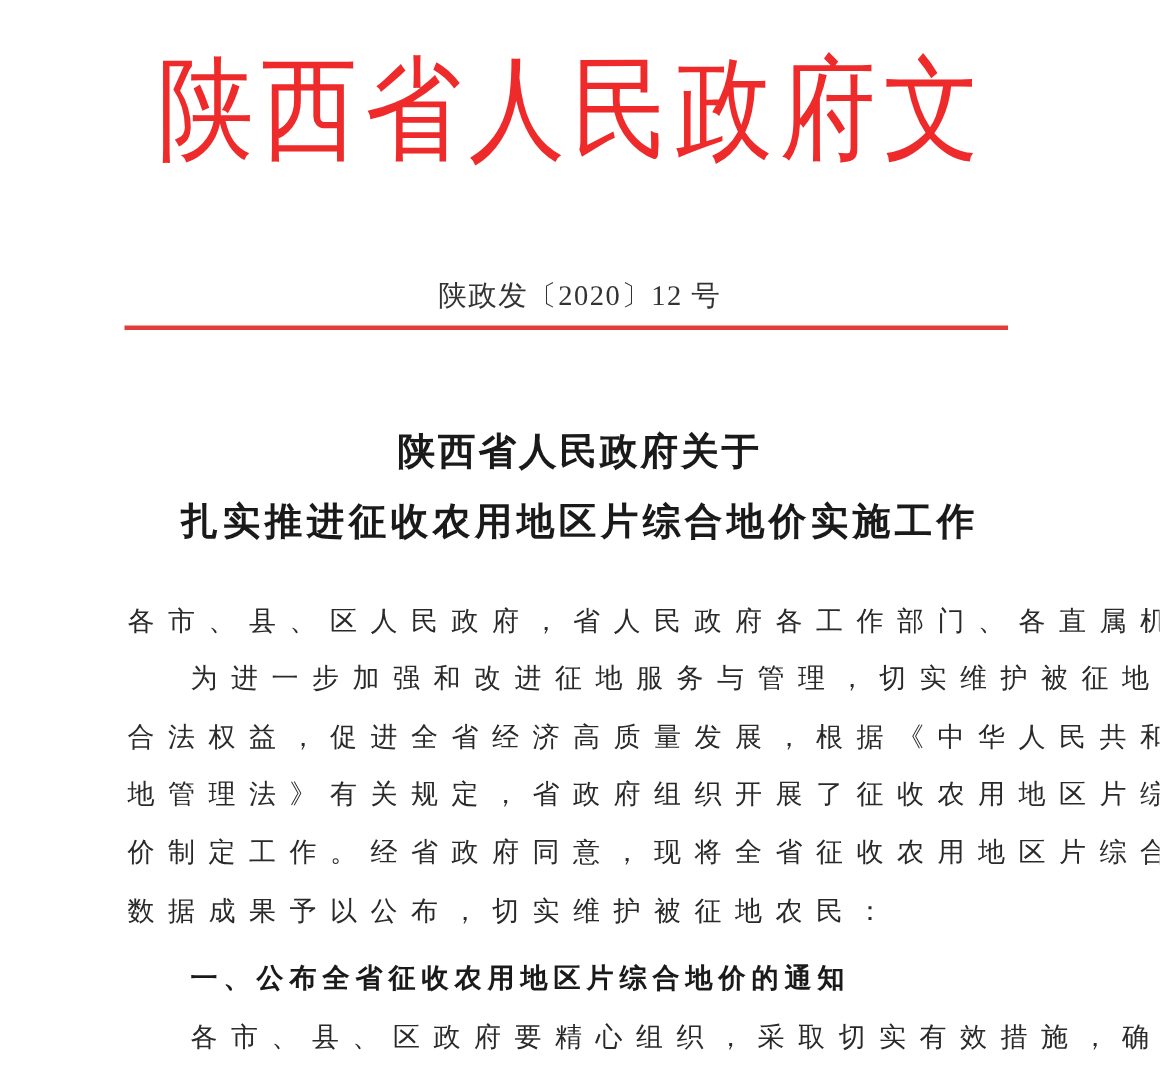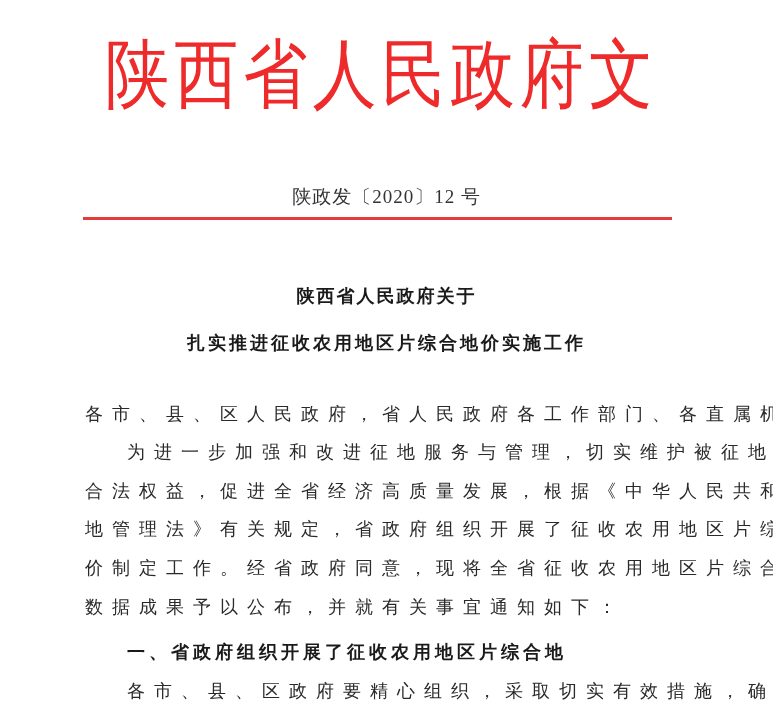--- a/index.html
+++ b/index.html
@@ -26,21 +26,21 @@
     }
 
     .red-rule {
       position: absolute; left: 83px; top: 217px; width: 589px; height: 3px;
       background: #e23c3c;
     }
 
     .title {
       position: absolute; left: 0; width: 773px; text-align: center;
       font-family: "DejaVu Serif", "Liberation Serif", serif;
-      font-weight: bold; color: #1a1a1a; font-size: 18px;
+      font-weight: bold; color: #1a1a1a; font-size: 25px;
       letter-spacing: 2px;
     }
     .title.l1 { top: 284px; }
     .title.l2 { top: 331px; letter-spacing: 3px; }
 
     .body-line {
       position: absolute; left: 85px; white-space: nowrap;
       font-family: "DejaVu Serif", "Liberation Serif", serif;
       font-size: 18px; color: #2a2a2a;
       letter-spacing: 9px;
@@ -74,19 +74,19 @@
 
   <div class="title l1">陕西省人民政府关于</div>
   <div class="title l2">扎实推进征收农用地区片综合地价实施工作</div>
 
   <div class="body-line" style="top:402px;">各市、县、区人民政府，省人民政府各工作部门、各直属机构：</div>
 
   <div class="body-line indent" style="top:440px;">为进一步加强和改进征地服务与管理，切实维护被征地农民</div>
   <div class="body-line" style="top:479px;">合法权益，促进全省经济高质量发展，根据《中华人民共和国土</div>
   <div class="body-line" style="top:517px;">地管理法》有关规定，省政府组织开展了征收农用地区片综合地</div>
   <div class="body-line" style="top:556px;">价制定工作。经省政府同意，现将全省征收农用地区片综合地价</div>
-  <div class="body-line" style="top:595px;">数据成果予以公布，并就有关事宜通知如下：</div>
+  <div class="body-line" style="top:595px;">数据成果予以公布，切实维护被征地农民：</div>
 
-  <div class="heading" style="top:640px;">一、省政府组织开展了征收农用地区片综合地</div>
+  <div class="heading" style="top:640px;">一、公布全省征收农用地区片综合地价的通知</div>
 
   <div class="body-line indent" style="top:679px;">各市、县、区政府要精心组织，采取切实有效措施，确保区</div>
 
 </div>
 
 </body></html>

